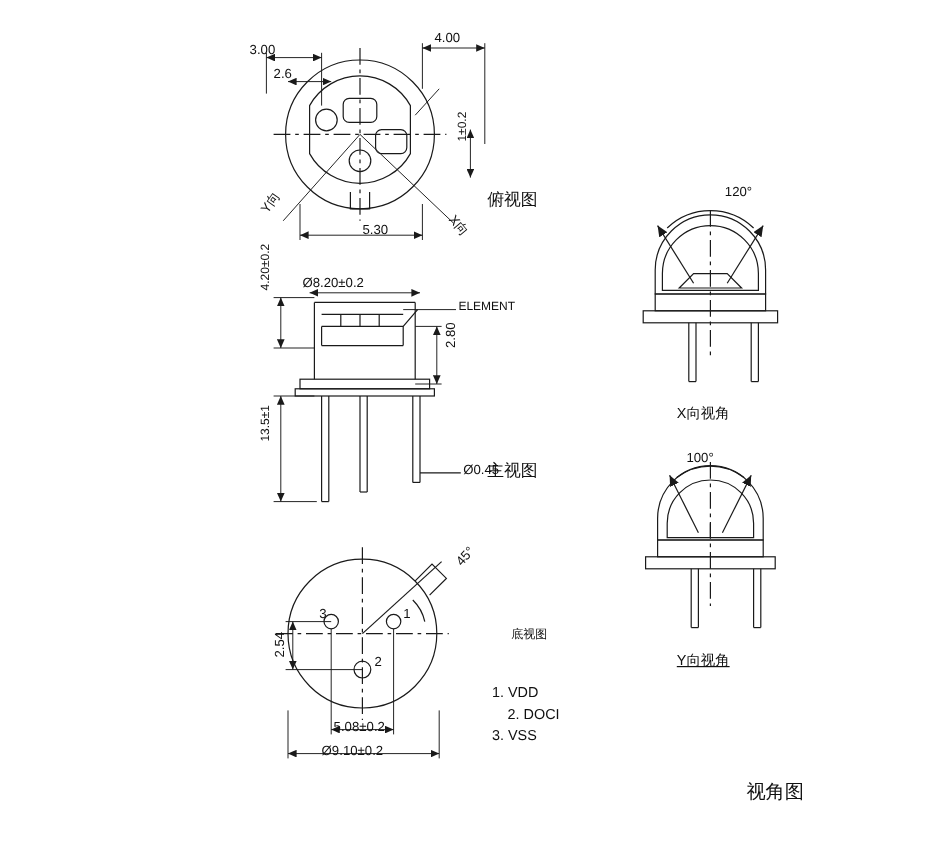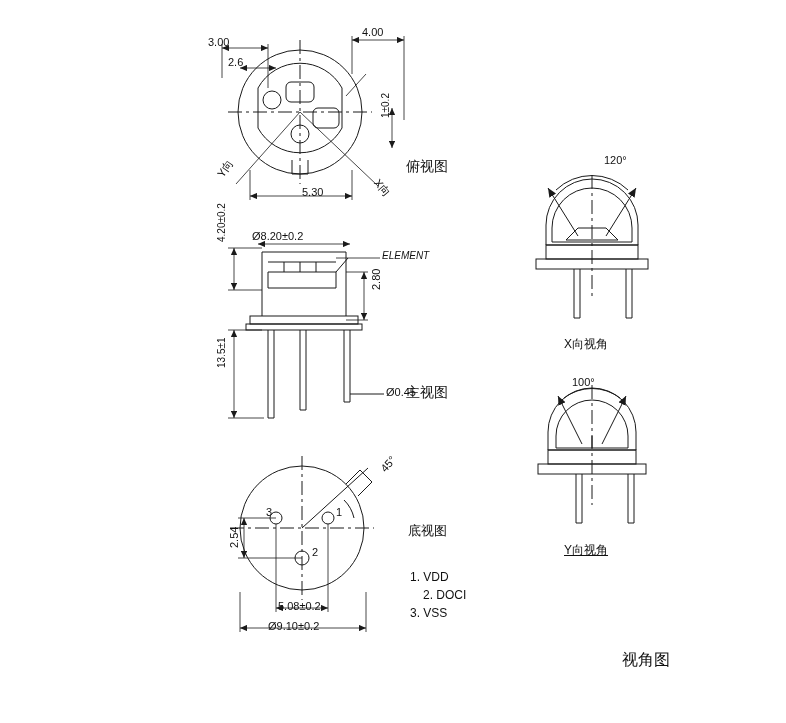--- a/index.html
+++ b/index.html
@@ -233,31 +233,31 @@
   <div class="cap" style="left:278px; top:186px; font-size:11px;padding-left:24px;">5.30</div>
   <div class="cap" style="left:214px; top:172px; font-size:11px; transform:rotate(-55deg); transform-origin:left top;">Y向</div>
   <div class="cap" style="left:382px; top:176px; font-size:11px; transform:rotate(50deg); transform-origin:left top;">X向</div>
   <div class="cap" style="left:406px; top:158px; font-size:14px;">俯视图</div>
 
   <div class="cap" style="left:216px; top:242px; font-size:10px; transform:rotate(-90deg); transform-origin:left top;">4.20±0.2</div>
   <div class="cap" style="left:252px; top:230px; font-size:11px;">Ø8.20±0.2</div>
   <div class="cap" style="left:370px; top:290px; font-size:11px; transform:rotate(-90deg); transform-origin:left top;">2.80</div>
   <div class="cap" style="left:216px; top:368px; font-size:10px; transform:rotate(-90deg); transform-origin:left top;">13.5±1</div>
   <div class="cap" style="left:386px; top:386px; font-size:11px;">Ø0.45</div>
-  <div class="cap" style="left:382px; top:250px; font-size:10px;font-style:italic;">ELEMENT</div>
+  <div class="cap" style="left:382px; top:250px; font-size:10px;">ELEMENT</div>
   <div class="cap" style="left:406px; top:384px; font-size:14px;">主视图</div>
 
   <div class="cap" style="left:228px; top:548px; font-size:11px; transform:rotate(-90deg); transform-origin:left top;">2.54</div>
   <div class="cap" style="left:278px; top:600px; font-size:11px;">5.08±0.2</div>
   <div class="cap" style="left:268px; top:620px; font-size:11px;">Ø9.10±0.2</div>
   <div class="cap" style="left:378px; top:466px; font-size:11px; transform:rotate(-48deg); transform-origin:left top;">45°</div>
   <div class="cap" style="left:266px; top:506px; font-size:11px;">3</div>
   <div class="cap" style="left:336px; top:506px; font-size:11px;">1</div>
   <div class="cap" style="left:312px; top:546px; font-size:11px;">2</div>
-  <div class="cap" style="left:408px; top:522px; font-size:13px;">底视图</div>
+  <div class="cap" style="left:426px; top:522px; font-size:10px;">底视图</div>
   <div class="cap" style="left:410px; top:570px; font-size:12px;">1. VDD</div>
   <div class="cap" style="left:410px; top:588px; font-size:12px;margin-left:13px;">2. DOCI</div>
   <div class="cap" style="left:410px; top:606px; font-size:12px;">3. VSS</div>
 
   <div class="cap" style="left:604px; top:154px; font-size:11px;">120°</div>
   <div class="cap" style="left:564px; top:336px; font-size:12px;">X向视角</div>
 
   <div class="cap" style="left:572px; top:364px; font-size:11px;margin-top:12px;">100°</div>
   <div class="cap" style="left:564px; top:542px; font-size:12px;text-decoration:underline;">Y向视角</div>
 

